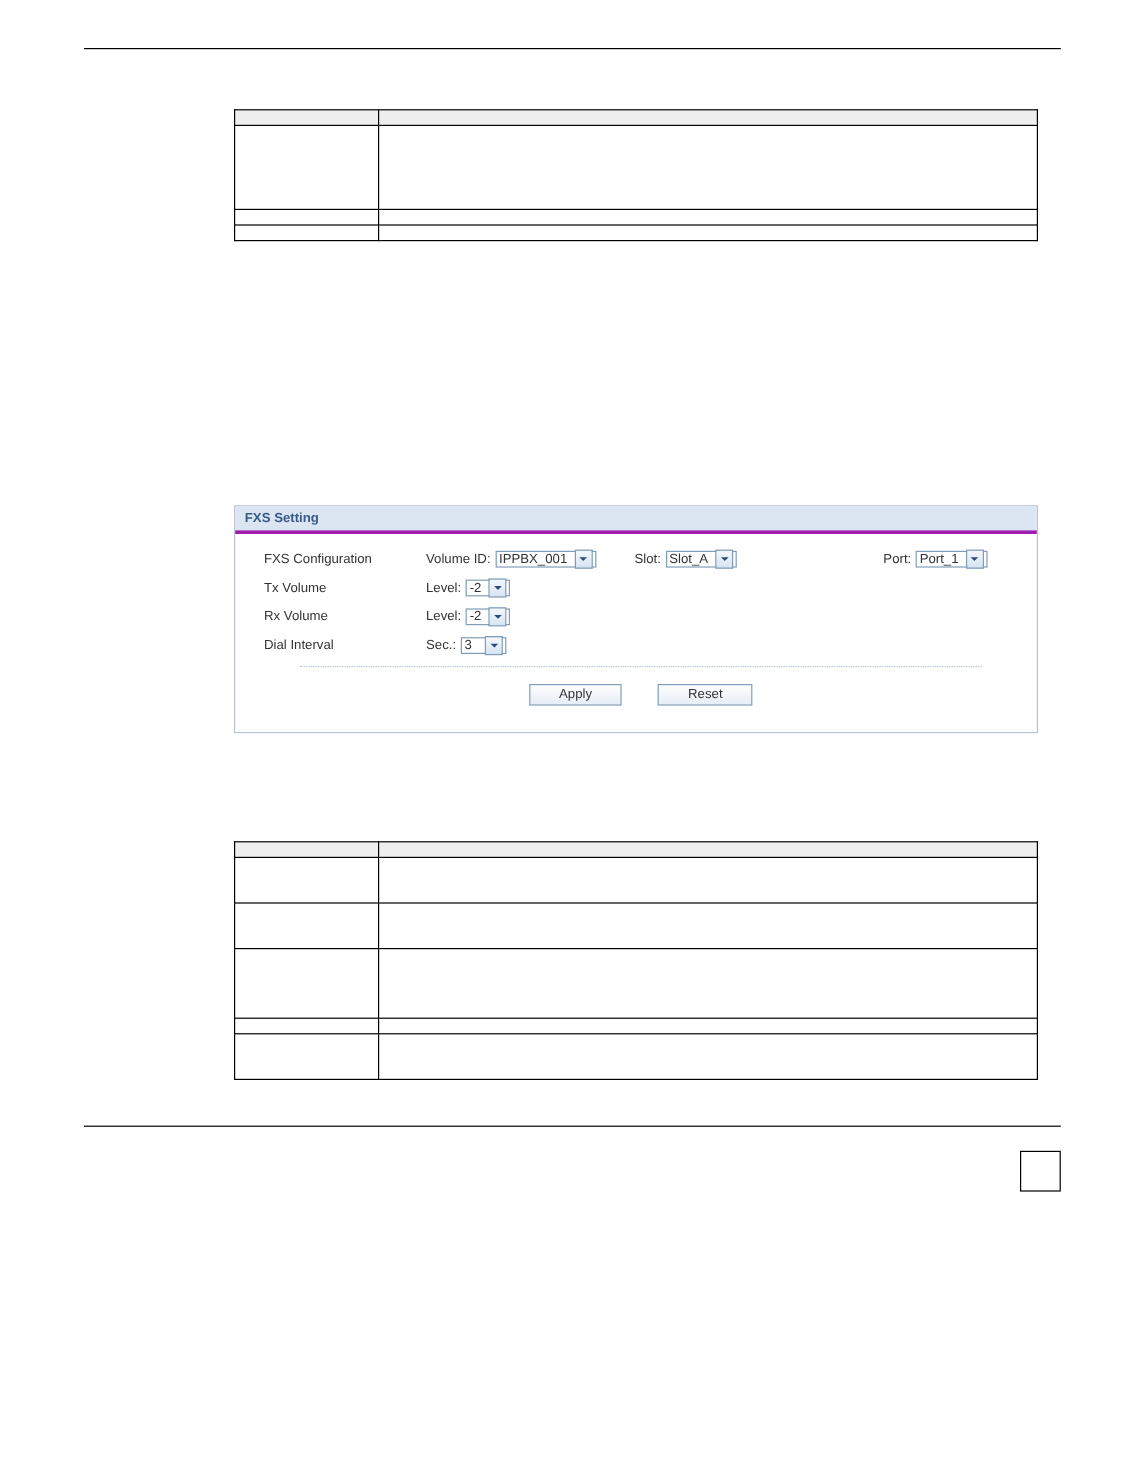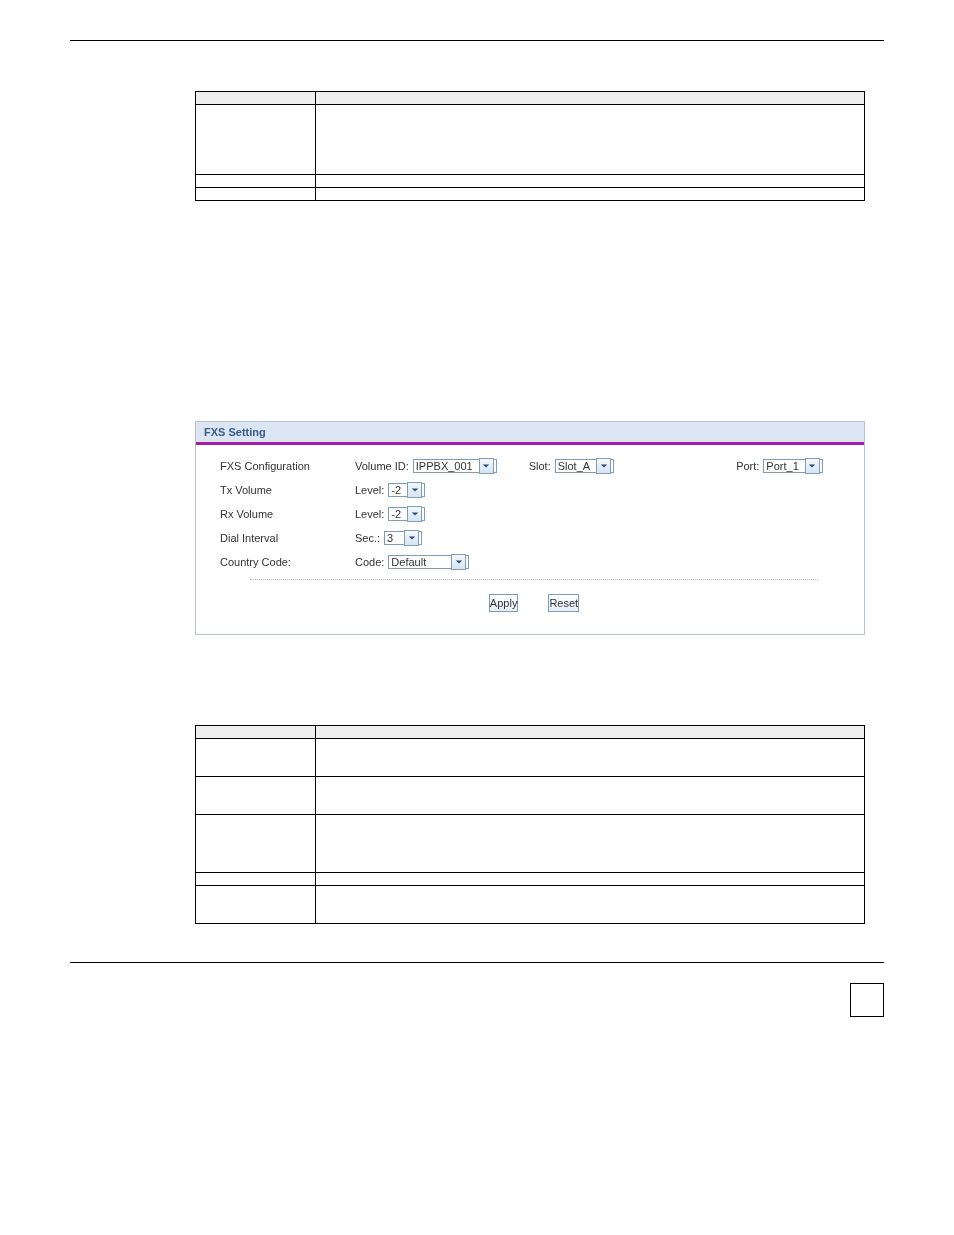--- a/index.html
+++ b/index.html
@@ -117,21 +117,21 @@
   .fxs-buttons {
     display: flex;
     justify-content: center;
     gap: 30px;
     padding-top: 4px;
   }
   .fxs-btn {
     border: 1px solid #7f9db9;
     background: linear-gradient(#fefefe,#e6edf6);
     font-size: 11px;
-    padding: 2px 0;
+    padding: 2px 24px;
     color: #333;
     cursor: pointer;
   }
   .bottom-rule {
     border-top: 1.5px solid #000;
     margin-top: 40px;
   }
   .page-num-box {
     width: 34px;
     height: 34px;
@@ -264,36 +264,20 @@
               <span class="sel-btn">
                   <svg viewBox="0 0 10 10">
                     <path d="M1 3 L5 7 L9 3 Z" fill="#2a4b7c"></path>
                   </svg>
                 </span>
             </span>
           </div>
         </div>
       </div>
 
-      <div class="fxs-row">
-        <div class="fxs-label">Country Code:</div>
-        <div class="fxs-fields">
-          <div class="pair">
-            <span>Code:</span>
-            <span class="fxs-select fxs-w70">
-              <span class="sel-text">Default</span>
-              <span class="sel-btn">
-                  <svg viewBox="0 0 10 10">
-                    <path d="M1 3 L5 7 L9 3 Z" fill="#2a4b7c"></path>
-                  </svg>
-                </span>
-            </span>
-          </div>
-        </div>
-      </div>
 
       <div class="fxs-divider"></div>
 
       <div class="fxs-buttons">
         <button class="fxs-btn" type="button">Apply</button>
         <button class="fxs-btn" type="button">Reset</button>
       </div>
 
     </div>
   </div>

